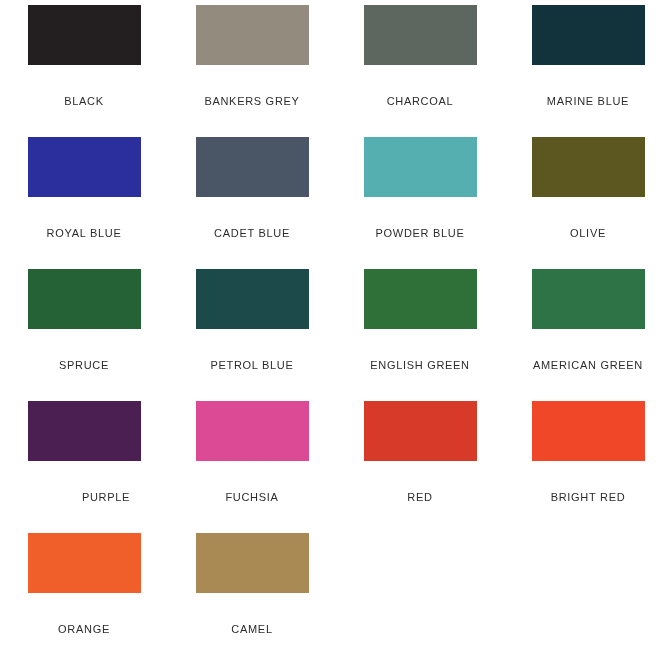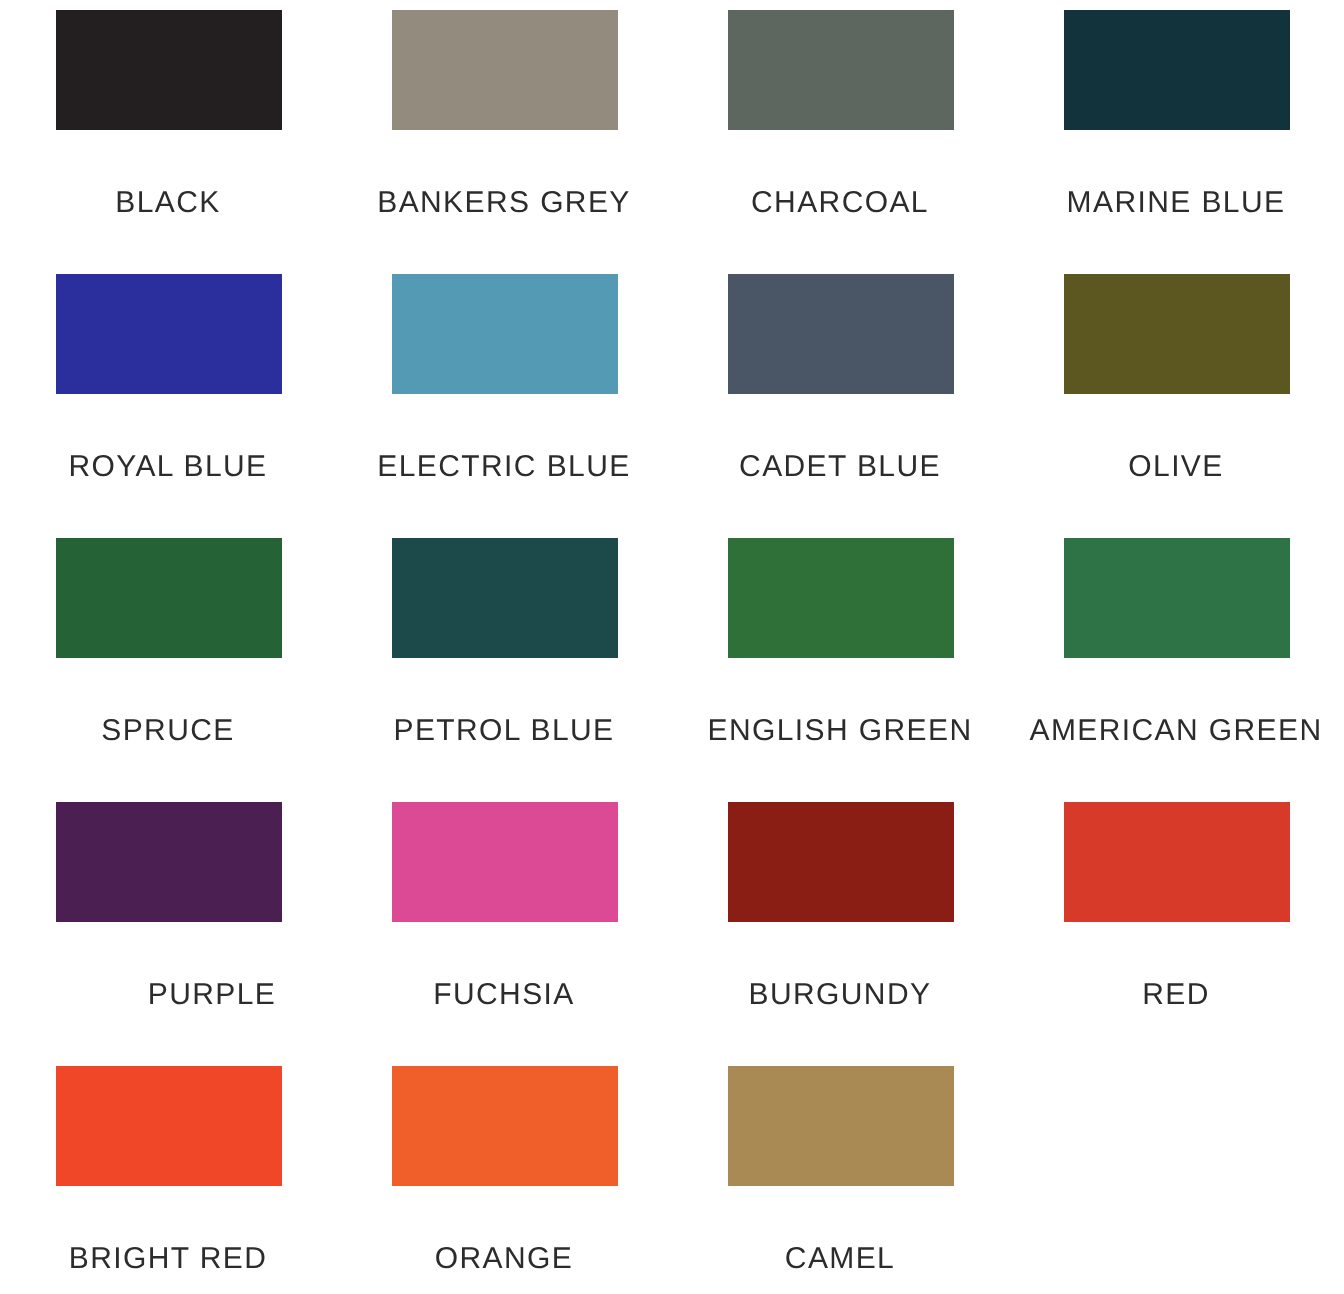--- a/index.html
+++ b/index.html
@@ -27,21 +27,21 @@
     flex-direction: column;
     align-items: center;
   }
   .swatch-chip {
     width: 113px;
     height: 60px;
     display: block;
   }
   .swatch-label {
     margin-top: 30px;
-    font-size: 15px;
+    font-size: 11px;
     letter-spacing: 0.7px;
     color: #2c2c2c;
     text-align: center;
     text-transform: uppercase;
     font-family: "Liberation Sans", sans-serif;
     line-height: 13px;
     white-space: nowrap;
   }
 </style>
 </head>
@@ -62,26 +62,26 @@
     </div>
     <div class="swatch-cell">
       <div class="swatch-chip" style="background-color: rgb(19, 51, 60);"></div>
       <div class="swatch-label" style="color: rgb(44, 44, 44);">MARINE BLUE</div>
     </div>
     <div class="swatch-cell">
       <div class="swatch-chip" style="background-color: rgb(43, 47, 158);"></div>
       <div class="swatch-label" style="color: rgb(44, 44, 44);">ROYAL BLUE</div>
     </div>
     <div class="swatch-cell">
-      <div class="swatch-chip" style="background-color: rgb(85, 154, 180);"></div>
-      <div class="swatch-label" style="color: rgb(44, 44, 44);">ELECTRIC BLUE</div>
+      <div class="swatch-chip" style="background-color: rgb(74, 86, 102);"></div>
+      <div class="swatch-label" style="color: rgb(44, 44, 44); text-align: right;">CADET BLUE</div>
     </div>
     <div class="swatch-cell">
-      <div class="swatch-chip" style="background-color: rgb(74, 86, 102);"></div>
-      <div class="swatch-label" style="color: rgb(44, 44, 44); text-align: right;">CADET BLUE</div>
+      <div class="swatch-chip" style="background-color: rgb(85, 175, 177);"></div>
+      <div class="swatch-label" style="color: rgb(44, 44, 44);">POWDER BLUE</div>
     </div>
     <div class="swatch-cell">
       <div class="swatch-chip" style="background-color: rgb(92, 86, 32);"></div>
       <div class="swatch-label" style="color: rgb(44, 44, 44);">OLIVE</div>
     </div>
     <div class="swatch-cell">
       <div class="swatch-chip" style="background-color: rgb(37, 99, 55);"></div>
       <div class="swatch-label" style="color: rgb(44, 44, 44);">SPRUCE</div>
     </div>
     <div class="swatch-cell">
@@ -98,24 +98,20 @@
     </div>
     <div class="swatch-cell">
       <div class="swatch-chip" style="background-color: rgb(76, 31, 83);"></div>
       <div class="swatch-label" style="color: rgb(44, 44, 44); padding-left: 44px;">PURPLE</div>
     </div>
     <div class="swatch-cell">
       <div class="swatch-chip" style="background-color: rgb(220, 74, 150);"></div>
       <div class="swatch-label" style="color: rgb(44, 44, 44);">FUCHSIA</div>
     </div>
     <div class="swatch-cell">
-      <div class="swatch-chip" style="background-color: rgb(139, 30, 20);"></div>
-      <div class="swatch-label" style="color: rgb(44, 44, 44);">BURGUNDY</div>
-    </div>
-    <div class="swatch-cell">
       <div class="swatch-chip" style="background-color: rgb(216, 58, 41);"></div>
       <div class="swatch-label" style="color: rgb(44, 44, 44);">RED</div>
     </div>
     <div class="swatch-cell">
       <div class="swatch-chip" style="background-color: rgb(239, 71, 40);"></div>
       <div class="swatch-label" style="color: rgb(44, 44, 44); text-align: center;">BRIGHT RED</div>
     </div>
     <div class="swatch-cell">
       <div class="swatch-chip" style="background-color: rgb(240, 95, 42);"></div>
       <div class="swatch-label" style="color: rgb(44, 44, 44);">ORANGE</div>

